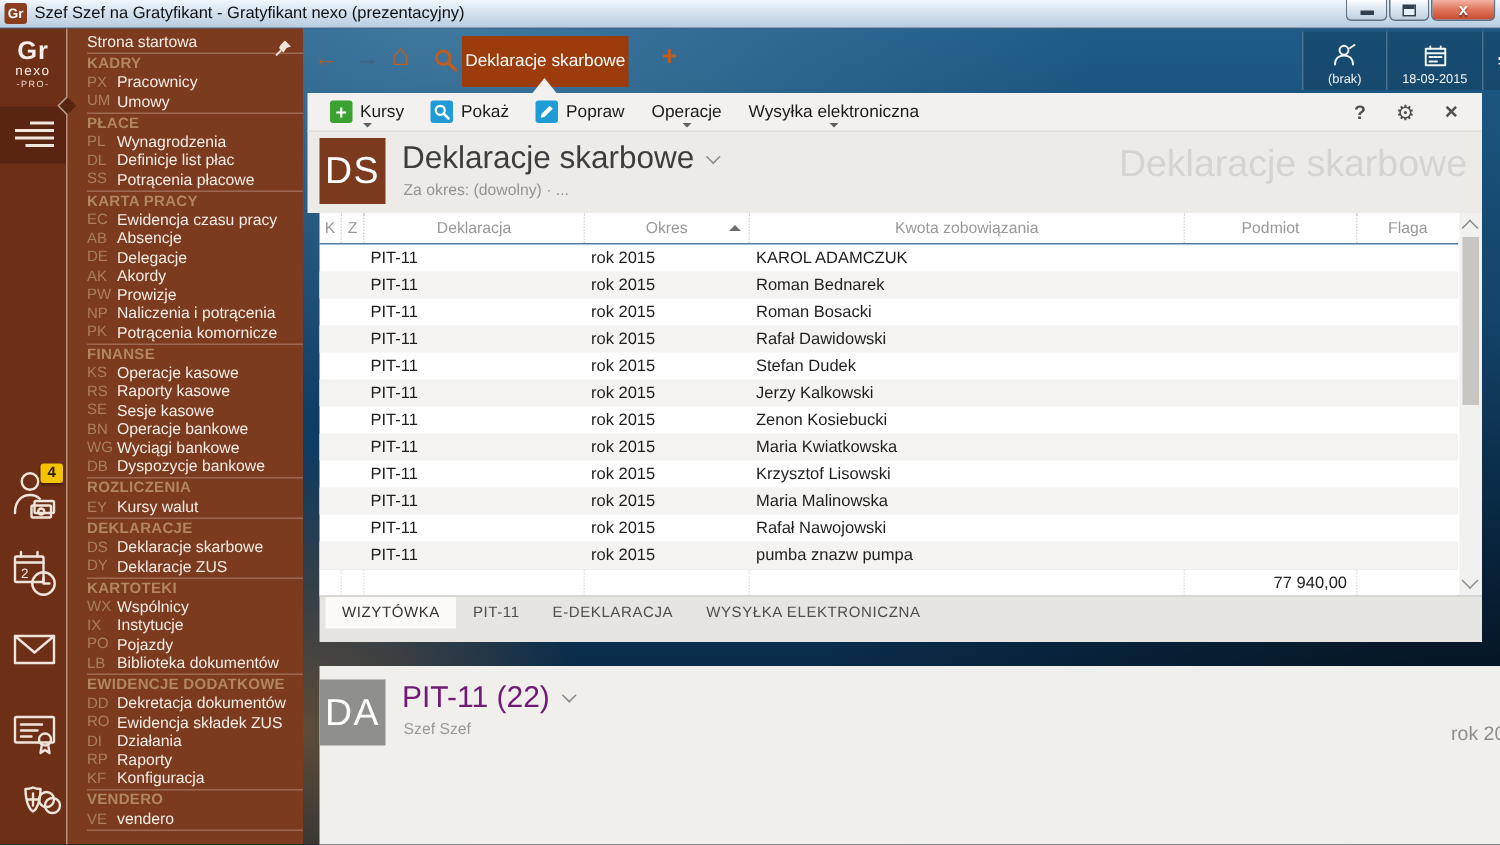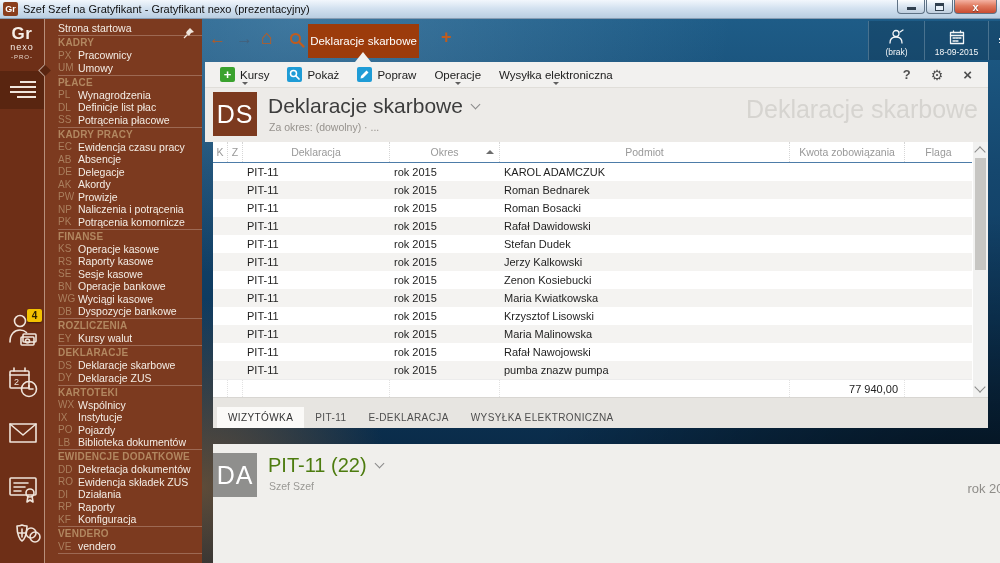--- a/index.html
+++ b/index.html
@@ -114,28 +114,28 @@
   .ts{border-right:1px dotted #e2e2e2;display:flex;align-items:center;font-size:11px;color:#222}
   .ts.kwota{justify-content:flex-end;padding-right:6px}
   .t-scroll{position:absolute;right:0;top:0;width:15px;height:255px;background:#f1f1f0}
   .sc-ar{position:absolute;left:3px;width:8px;height:8px;border-right:1.5px solid #8a8a8a;border-bottom:1.5px solid #8a8a8a}
   .sc-up{top:6px;transform:rotate(-135deg)}
   .sc-down{bottom:6px;transform:rotate(45deg)}
   .sc-thumb{position:absolute;left:2px;top:16px;width:11px;height:112px;background:#c7c6c3}
 
   
   .tabsbar{position:absolute;left:213px;top:397px;width:775px;height:31px;background:#e7e5e1;
-    border-top:1px solid #d8d6d2;display:flex;align-items:flex-end;padding-left:4px}
+    border-top:1px solid #d8d6d2;display:flex;align-items:flex-start;padding-left:4px}
   .dtab{height:21px;display:flex;align-items:center;padding:0 11px;font-size:10px;letter-spacing:.4px;color:#4e4e4e;white-space:nowrap}
   .dtab.active{background:#fbfaf8;color:#323232}
 
   
   .detail{position:absolute;left:213px;top:444px;width:849px;height:130px;background:#f0efec}
   .da-square{position:absolute;left:0;top:9px;width:44px;height:44px;background:#8f8f8d}
-  .d-title{position:absolute;left:55px;top:10px;font-size:20px;color:#4d7c0f;display:flex;align-items:center}
+  .d-title{position:absolute;left:55px;top:10px;font-size:20px;color:#701a75;display:flex;align-items:center}
   .d-sub{position:absolute;left:56px;top:36px;font-size:10.5px;color:#9a9995}
   .d-period{position:absolute;right:44px;top:37px;font-size:13px;color:#8f8d89}
   .d-up{position:absolute;right:8px;top:6px;width:7px;height:7px;border-right:1.5px solid #999;
     border-bottom:1.5px solid #999;transform:rotate(-135deg)}
   .d-grip{position:absolute;right:7px;bottom:5px;width:0;height:0;
     border-left:7px solid transparent;border-bottom:7px solid #3a3a3a}
 
   svg.line{stroke:#f0e5db;stroke-width:1.6;fill:none;stroke-linecap:round;stroke-linejoin:round}
 </style>
 </head>
@@ -249,21 +249,21 @@
           </div>
           <div class="m-row m-item">
             <span class="m-code">DL</span>
             <span class="m-label">Definicje list płac</span>
           </div>
           <div class="m-row m-item">
             <span class="m-code">SS</span>
             <span class="m-label">Potrącenia płacowe</span>
           </div>
           <div class="m-sep"></div>
-          <div class="m-row m-sec">KADRY PRACY</div>
+          <div class="m-row m-sec">KARTA PRACY</div>
           <div class="m-row m-item">
             <span class="m-code">EC</span>
             <span class="m-label">Ewidencja czasu pracy</span>
           </div>
           <div class="m-row m-item">
             <span class="m-code">AB</span>
             <span class="m-label">Absencje</span>
           </div>
           <div class="m-row m-item">
             <span class="m-code">DE</span>
@@ -298,21 +298,21 @@
           <div class="m-row m-item">
             <span class="m-code">SE</span>
             <span class="m-label">Sesje kasowe</span>
           </div>
           <div class="m-row m-item">
             <span class="m-code">BN</span>
             <span class="m-label">Operacje bankowe</span>
           </div>
           <div class="m-row m-item">
             <span class="m-code">WG</span>
-            <span class="m-label">Wyciągi kasowe</span>
+            <span class="m-label">Wyciągi bankowe</span>
           </div>
           <div class="m-row m-item">
             <span class="m-code">DB</span>
             <span class="m-label">Dyspozycje bankowe</span>
           </div>
           <div class="m-sep"></div>
           <div class="m-row m-sec">ROZLICZENIA</div>
           <div class="m-row m-item">
             <span class="m-code">EY</span>
             <span class="m-label">Kursy walut</span>
@@ -467,22 +467,22 @@
 
   <div class="table">
     <div class="grid t-head">
       <div class="th">K</div>
       <div class="th">Z</div>
       <div class="th">Deklaracja</div>
       <div class="th">
         <span>Okres</span>
         <span class="sort-asc"></span>
       </div>
+      <div class="th">Kwota zobowiązania</div>
       <div class="th">Podmiot</div>
-      <div class="th">Kwota zobowiązania</div>
       <div class="th" style="border-right:none">Flaga</div>
     </div>
     <div id="rows">
         <div class="grid tr">
           <div class="td"></div>
           <div class="td"></div>
           <div class="td pad">PIT-11</div>
           <div class="td pad">rok 2015</div>
           <div class="td pad">KAROL ADAMCZUK</div>
           <div class="td"></div>

